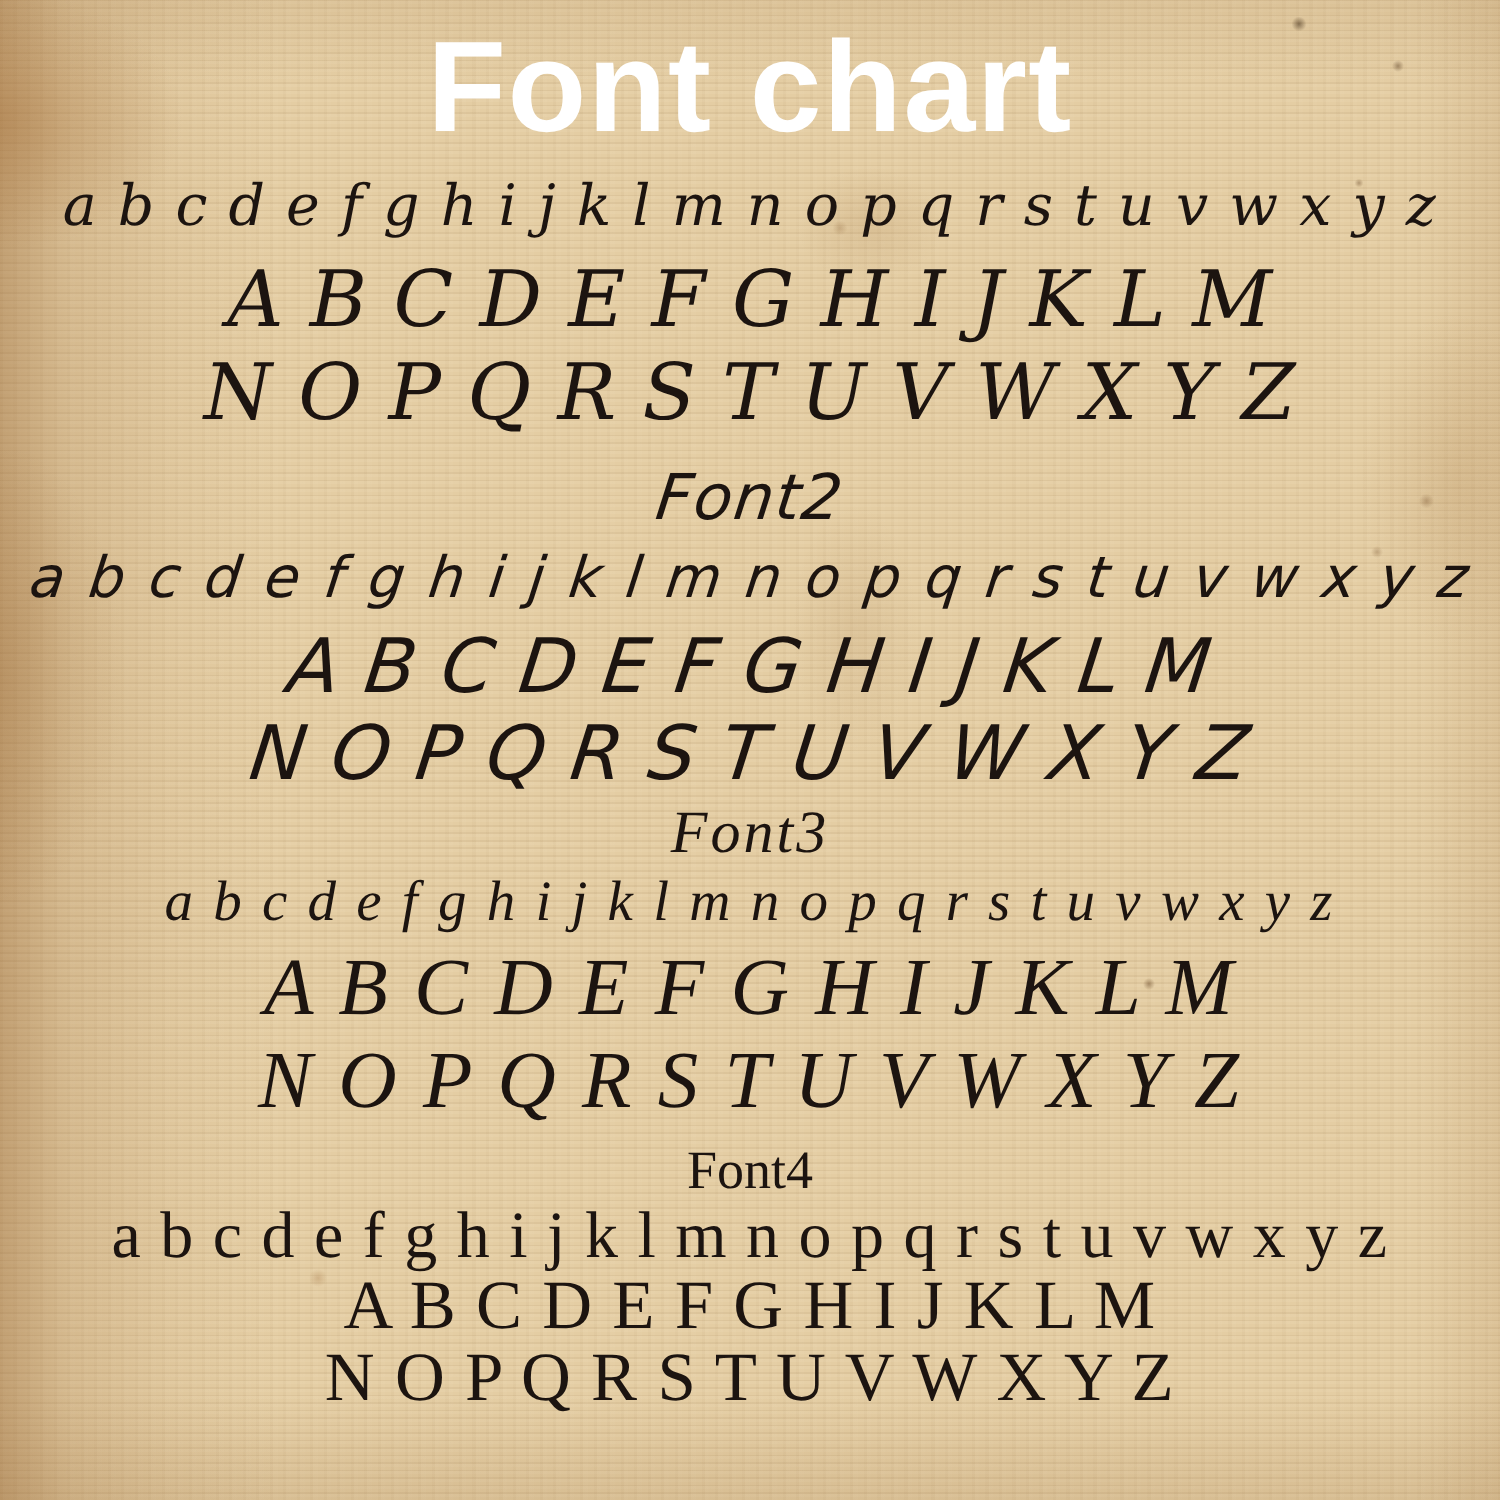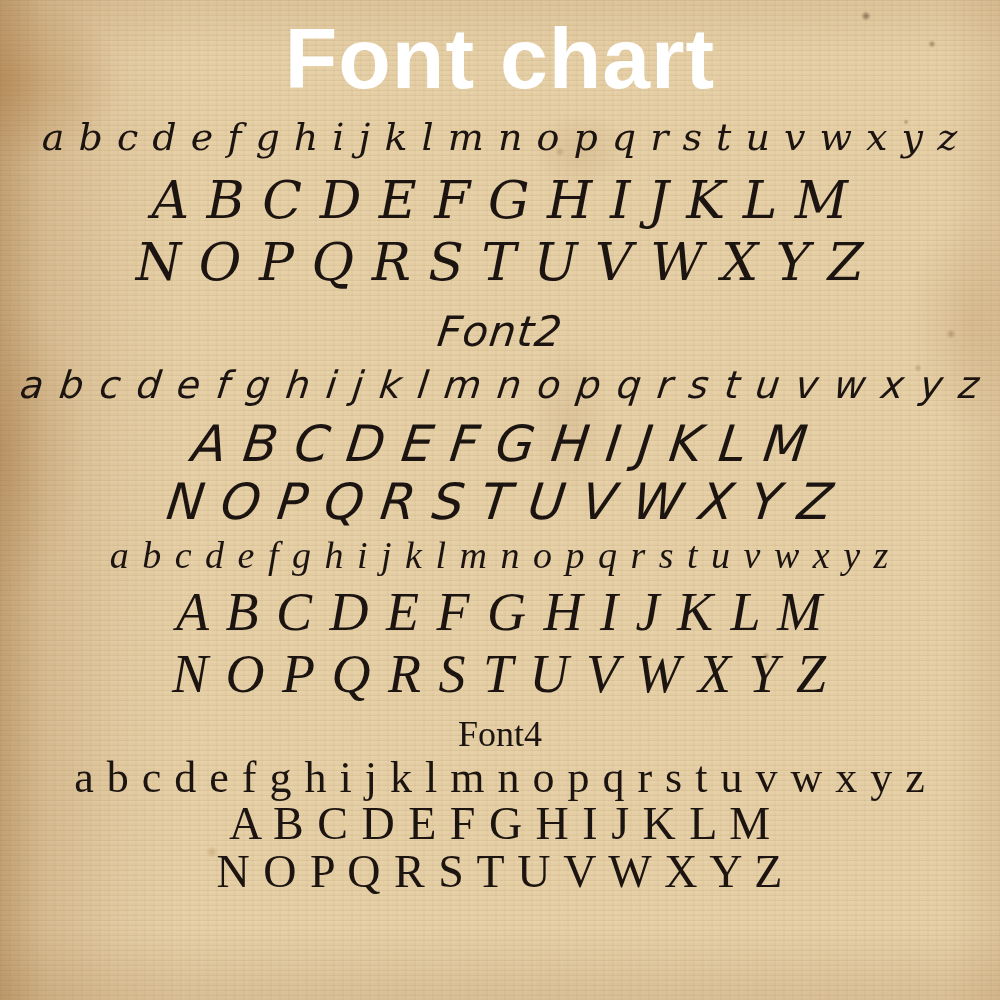--- a/index.html
+++ b/index.html
@@ -98,20 +98,21 @@
   </section>
 
   <section>
     <div class="font-label f2">Font2</div>
     <div class="row f2 lower">a b c d e f g h i j k l m n o p q r s t u v w x y z</div>
     <div class="row f2 upper">A B C D E F G H I J K L M</div>
     <div class="row f2 upper">N O P Q R S T U V W X Y Z</div>
   </section>
 
   <section>
+    <div class="font-label f3">Font3</div>
     <div class="row f3 lower">a b c d e f g h i j k l m n o p q r s t u v w x y z</div>
     <div class="row f3 upper">A B C D E F G H I J K L M</div>
     <div class="row f3 upper">N O P Q R S T U V W X Y Z</div>
   </section>
 
   <section>
     <div class="font-label f4">Font4</div>
     <div class="row f4 lower">a b c d e f g h i j k l m n o p q r s t u v w x y z</div>
     <div class="row f4 upper">A B C D E F G H I J K L M</div>
     <div class="row f4 upper">N O P Q R S T U V W X Y Z</div>

